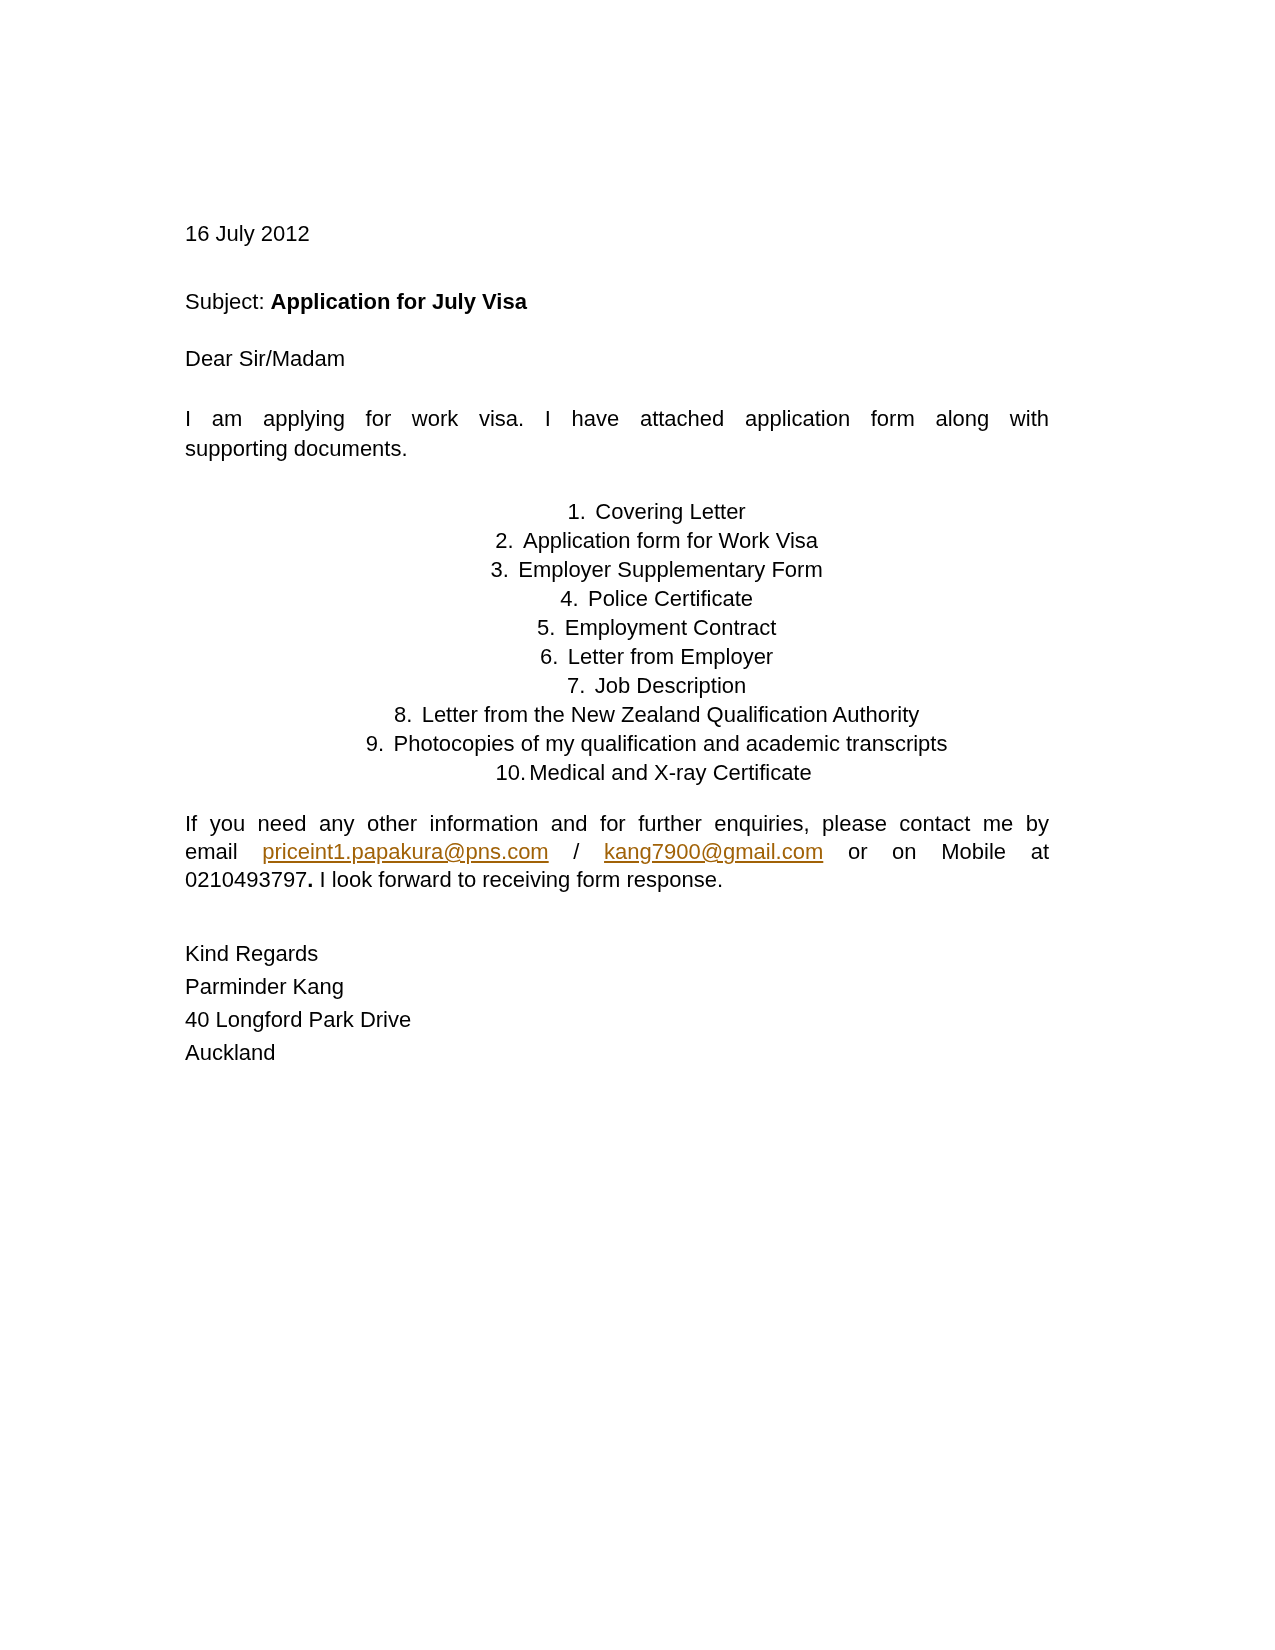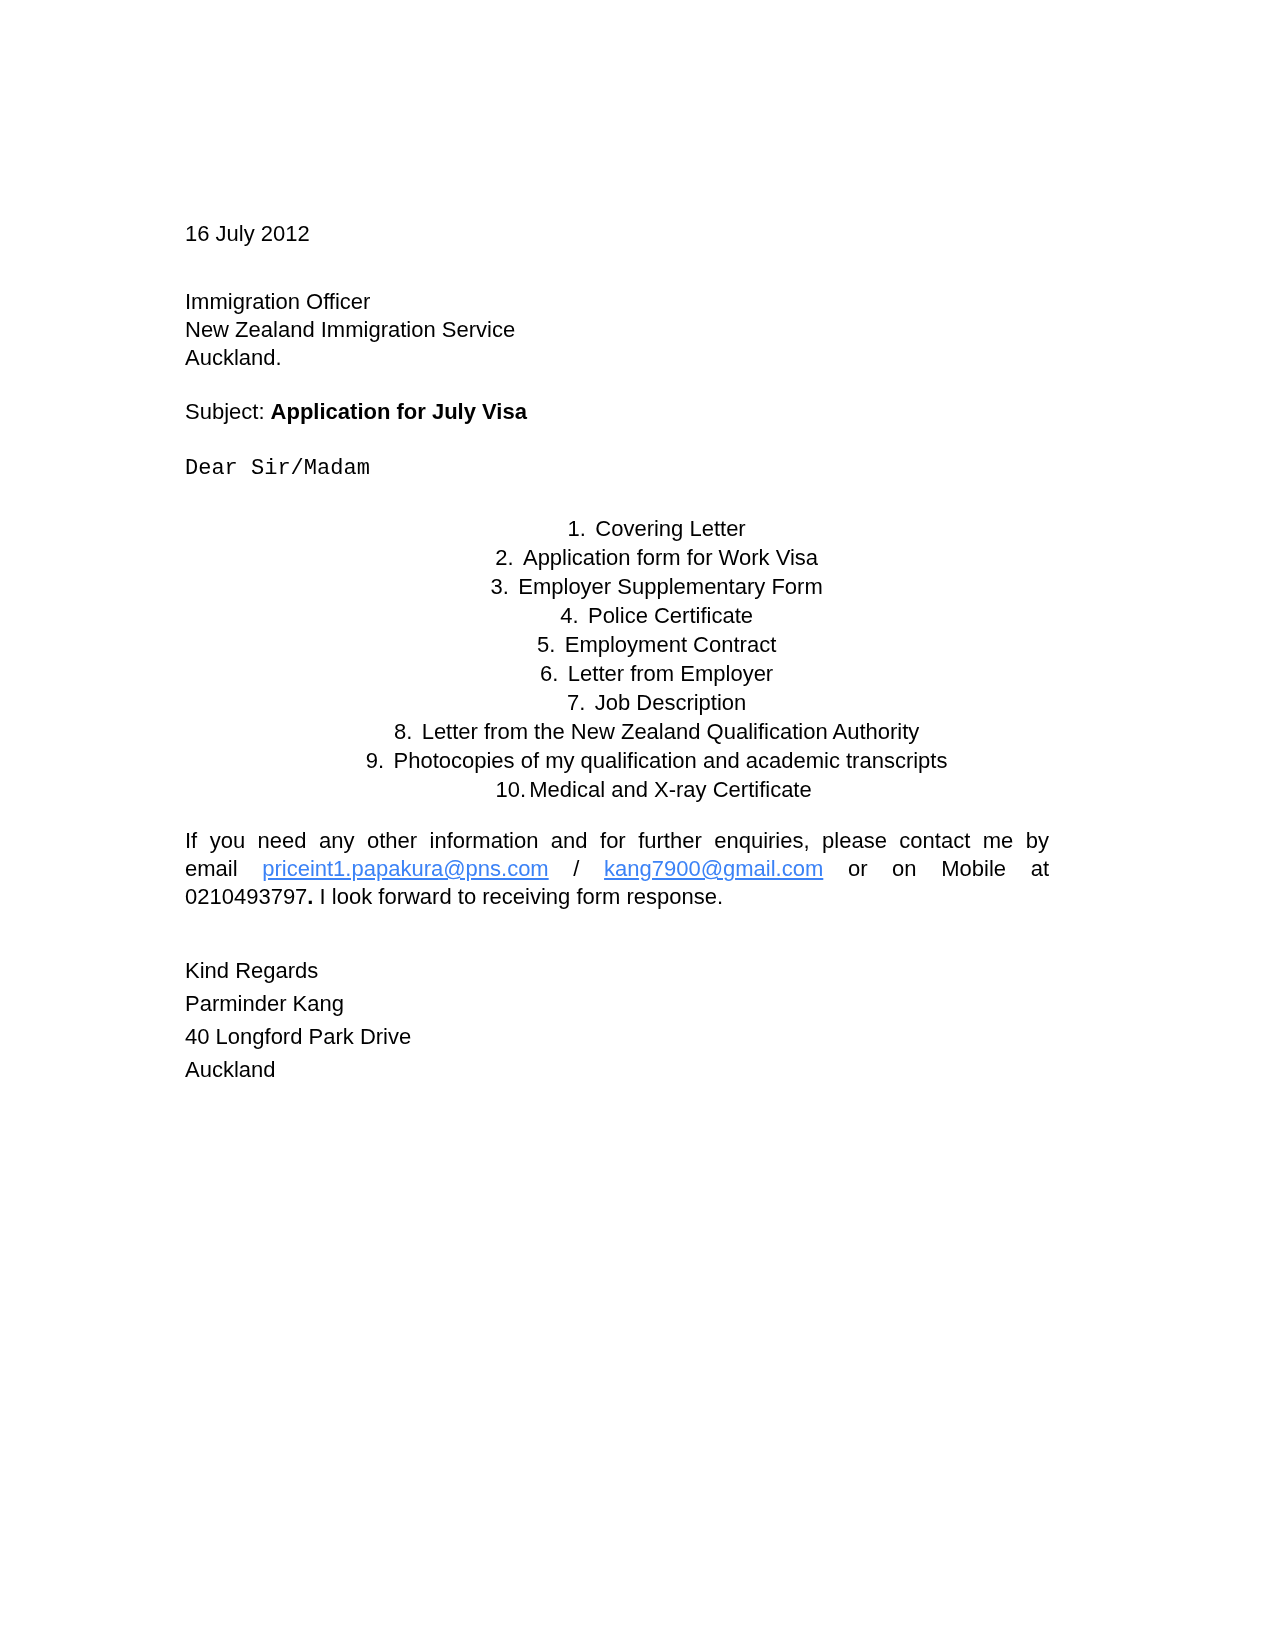--- a/index.html
+++ b/index.html
@@ -26,21 +26,20 @@
   .recipient { margin-bottom: 26px; }
   .recipient .addr-line { line-height: 28px; }
   .subject {
     line-height: 28px;
     margin-bottom: 29px;
   }
   .bold { font-weight: bold; }
   .salutation {
     line-height: 28px;
     margin-bottom: 31px;
-    font-family: Liberation Mono, monospace;
   }
   .para .jline {
     text-align: justify;
     text-align-last: justify;
   }
   .para .lline { text-align: left; }
   .intro { margin-bottom: 33px; }
   .intro .jline, .intro .lline { line-height: 30px; }
   .list {
     margin: 0 0 23px 0;
@@ -48,43 +47,42 @@
     text-align: center;
   }
   .list .li { line-height: 29px; }
   .list .num {
     display: inline-block;
     width: 37px;
   }
   .contact { margin-bottom: 43px; }
   .contact .jline, .contact .lline { line-height: 28px; }
   .link {
-    color: #3b82f6;
+    color: #a16207;
     text-decoration: underline;
     cursor: pointer;
   }
   .signature .sig-line { line-height: 33px; }
 </style>
 </head>
 <body>
 
 <div class="page">
 
   <div class="date">16 July 2012</div>
 
-  <div class="recipient">
-    <div class="addr-line">Immigration Officer</div>
-    <div class="addr-line">New Zealand Immigration Service</div>
-    <div class="addr-line">Auckland.</div>
-  </div>
 
   <div class="subject"><span>Subject: </span><span class="bold">Application for July Visa</span></div>
 
   <div class="salutation">Dear Sir/Madam</div>
 
+  <div class="para intro">
+    <div class="jline">I am applying for work visa. I have attached application form along with</div>
+    <div class="lline">supporting documents.</div>
+  </div>
 
   <div class="list">
     <div class="li"><span class="num">1.</span><span>Covering Letter</span></div>
     <div class="li"><span class="num">2.</span><span>Application form for Work Visa</span></div>
     <div class="li"><span class="num">3.</span><span>Employer Supplementary Form</span></div>
     <div class="li"><span class="num">4.</span><span>Police Certificate</span></div>
     <div class="li"><span class="num">5.</span><span>Employment Contract</span></div>
     <div class="li"><span class="num">6.</span><span>Letter from Employer</span></div>
     <div class="li"><span class="num">7.</span><span>Job Description</span></div>
     <div class="li"><span class="num">8.</span><span>Letter from the New Zealand Qualification Authority</span></div>

